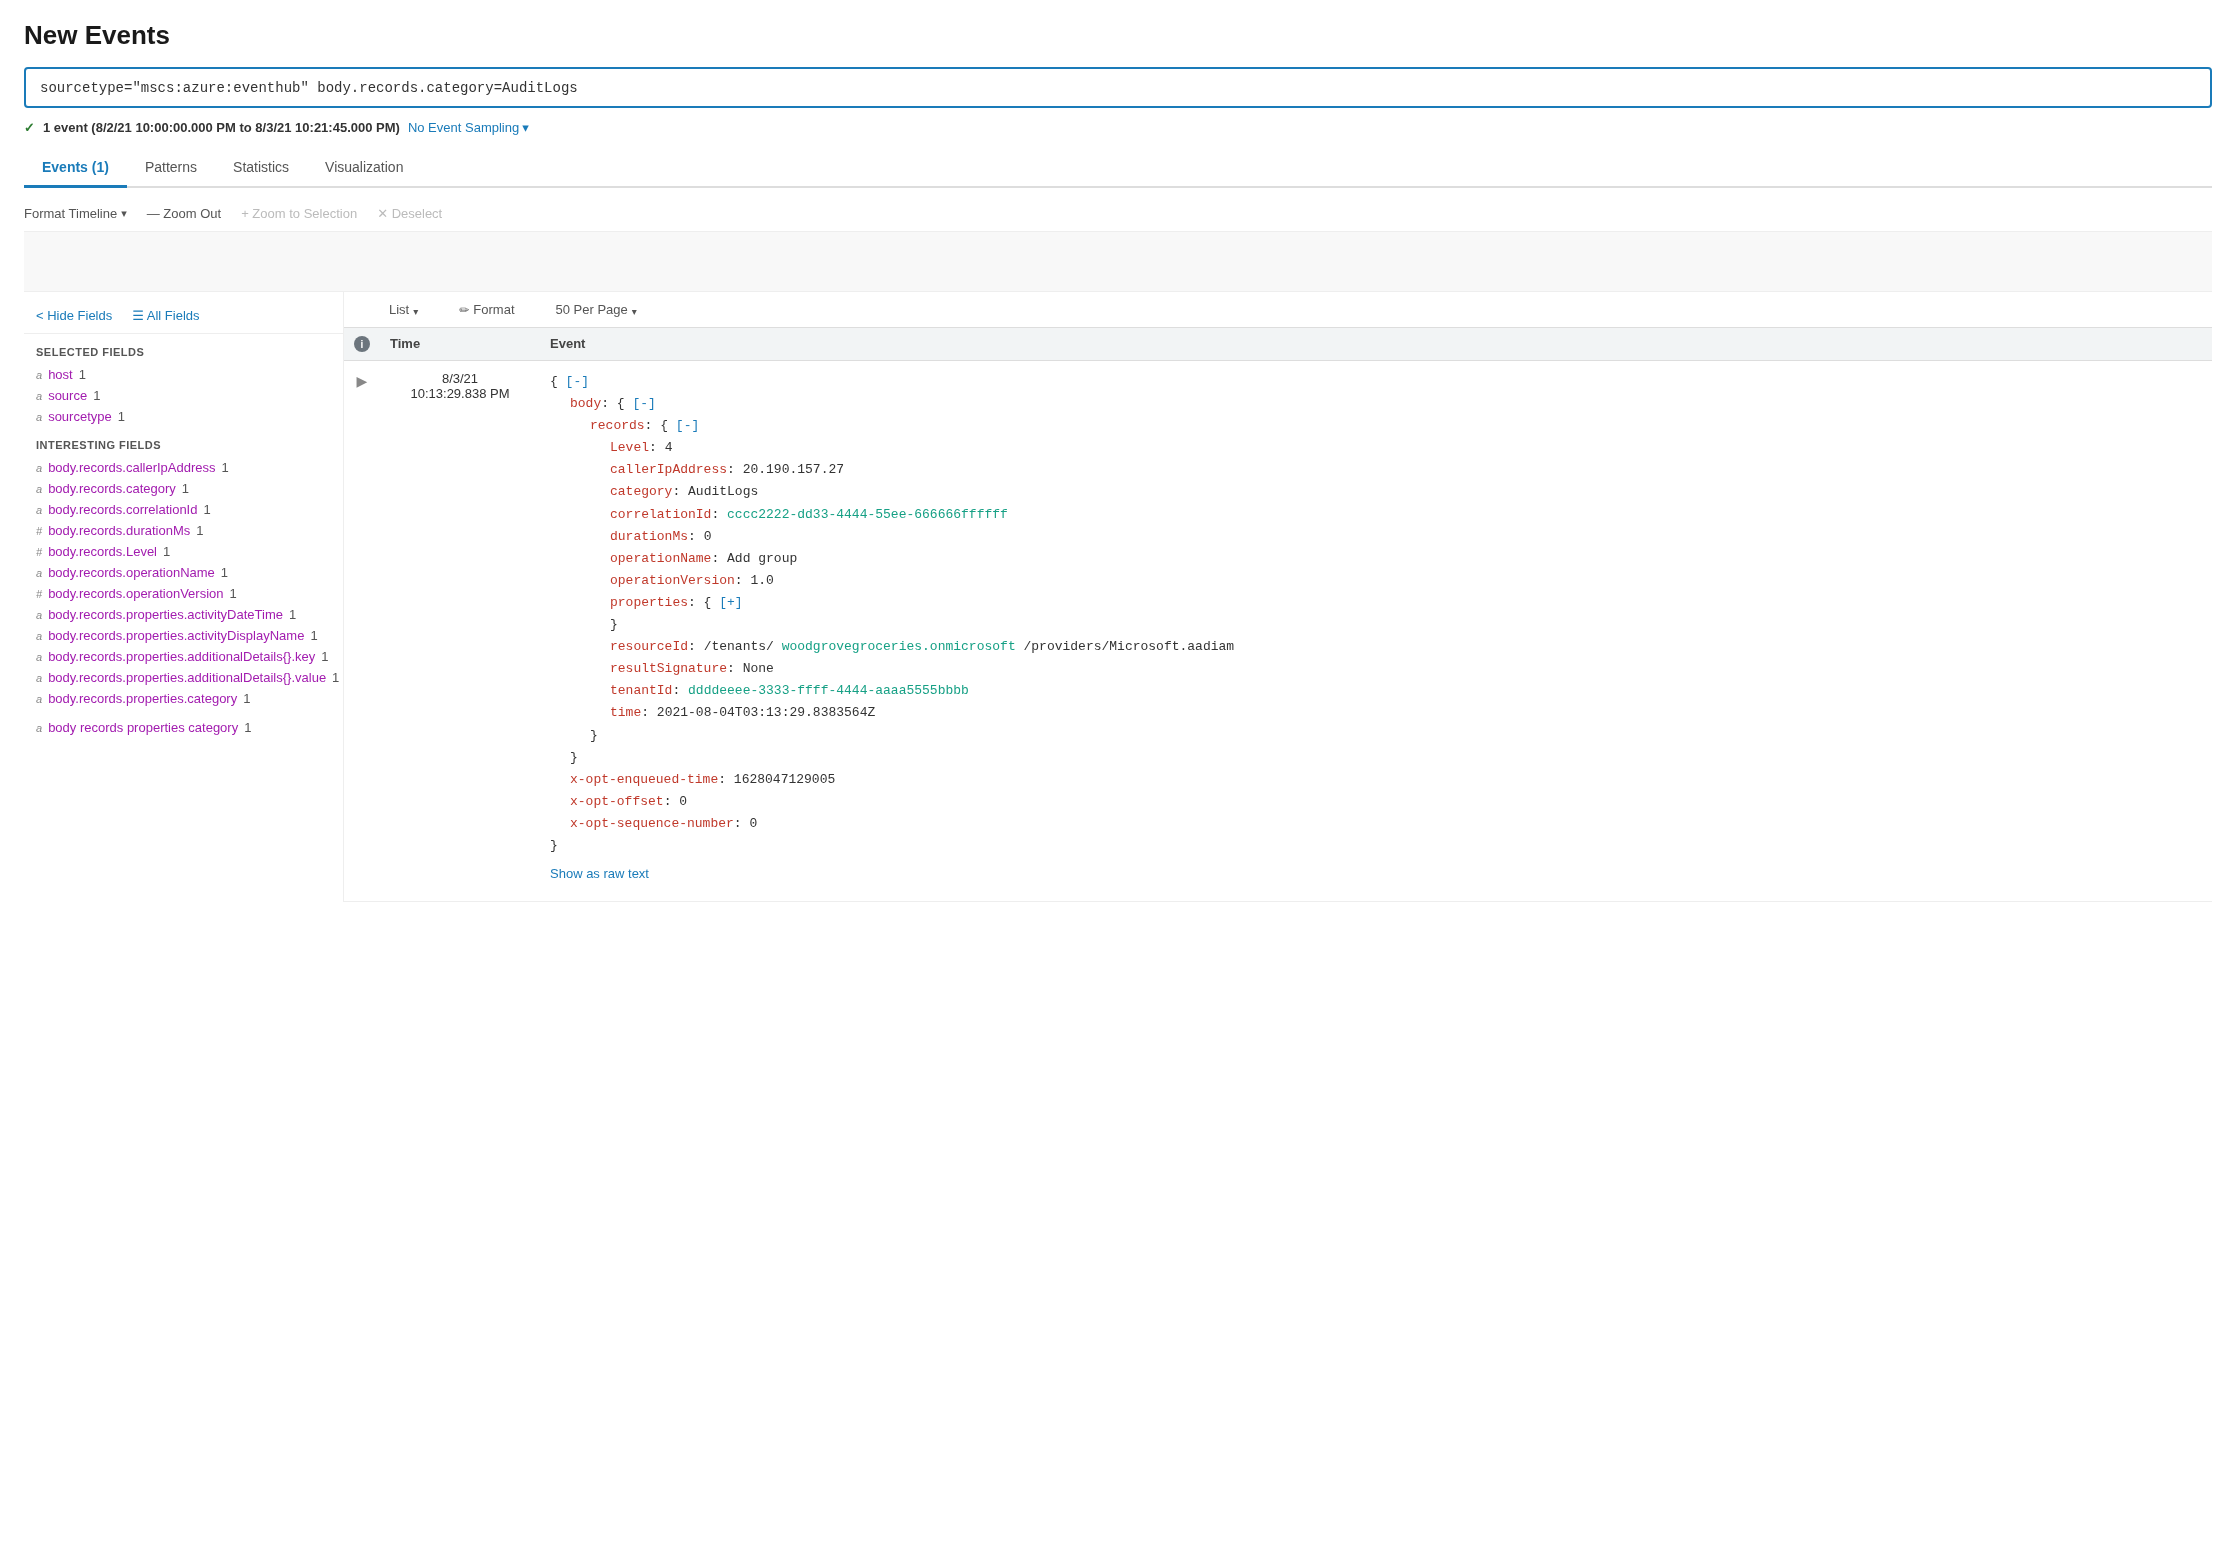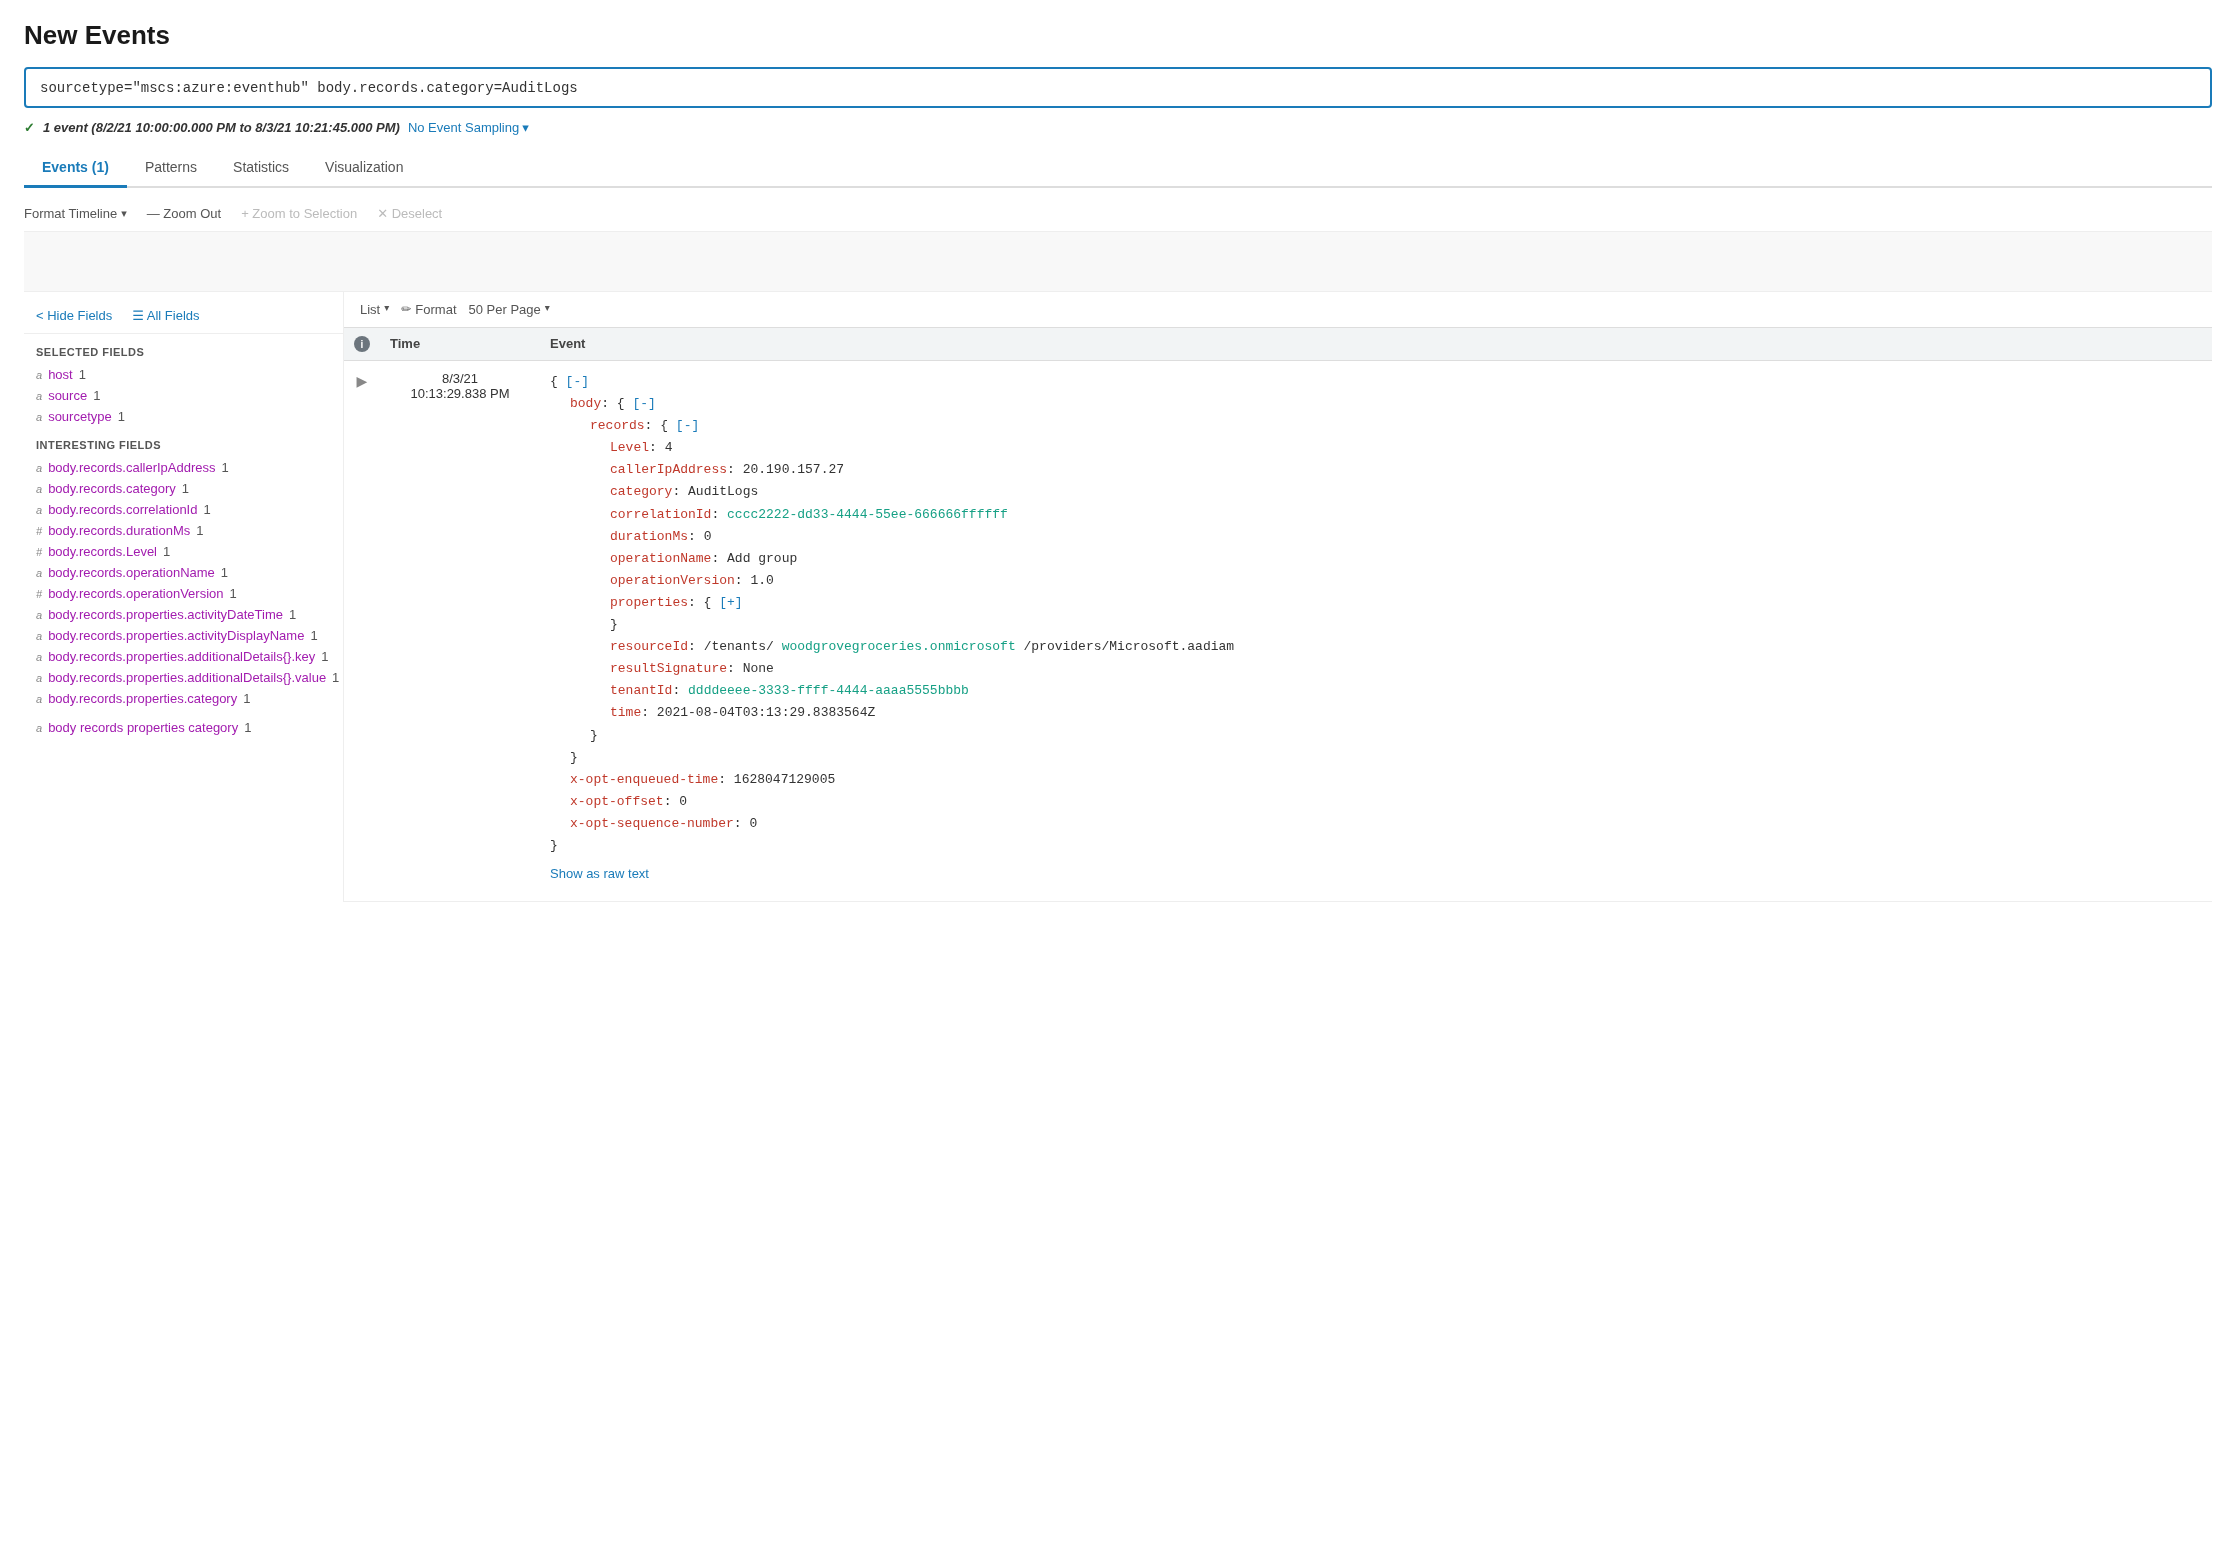--- a/index.html
+++ b/index.html
@@ -7,21 +7,21 @@
 
     .page-container { padding: 20px 24px; max-width: 100%; }
 
     .page-title { font-size: 26px; font-weight: 600; color: #1a1a1a; margin-bottom: 16px; }
 
     .search-bar-wrapper { border: 2px solid #1a7bb9; border-radius: 4px; padding: 10px 14px; background: #fff; margin-bottom: 12px; }
     .search-input { width: 100%; border: none; outline: none; font-size: 14px; color: #333; font-family: "Courier New", monospace; }
 
     .result-summary { display: flex; align-items: center; gap: 8px; font-size: 13px; color: #555; margin-bottom: 14px; }
     .result-check { color: #2e7d32; font-weight: 600; }
-    .result-count { font-weight: 600; color: #333; font-style: italic; }
+    .result-count { font-weight: 600; color: #333; }
     .event-sampling { color: #1a7bb9; cursor: pointer; display: flex; align-items: center; gap: 3px; }
 
     .tabs { display: flex; border-bottom: 2px solid #ddd; margin-bottom: 8px; }
     .tab { padding: 10px 18px; cursor: pointer; font-size: 14px; color: #555; border-bottom: 3px solid transparent; margin-bottom: -2px; }
     .tab.active { color: #1a7bb9; border-bottom-color: #1a7bb9; font-weight: 600; }
 
     .timeline-toolbar { display: flex; align-items: center; gap: 20px; padding: 10px 0; border-bottom: 1px solid #eee; }
     .timeline-btn { display: flex; align-items: center; gap: 4px; color: #555; cursor: pointer; font-size: 13px; }
     .timeline-btn.disabled { color: #bbb; cursor: default; }
     .timeline-btn .arrow { font-size: 11px; }
@@ -39,21 +39,21 @@
 
     .field-item { padding: 3px 12px; font-size: 13px; display: flex; align-items: center; gap: 4px; }
     .field-type { color: #888; font-style: italic; font-size: 11px; margin-right: 2px; }
     .field-link { color: #a21caf; cursor: pointer; }
     .field-count { color: #555; margin-left: 2px; }
 
     
     .content-area { flex: 1; overflow: hidden; }
 
     .content-toolbar { display: flex; align-items: center; gap: 12px; padding: 10px 16px; }
-    .toolbar-btn { display: flex; align-items: flex-start; gap: 4px; color: #555; cursor: pointer; font-size: 13px; }
+    .toolbar-btn { display: flex; align-items: flex-end; gap: 4px; color: #555; cursor: pointer; font-size: 13px; margin-left: 29px; }
     .toolbar-btn .caret { font-size: 10px; }
 
     .table-header { display: flex; background: #f2f4f5; border-bottom: 1px solid #ddd; border-top: 1px solid #ddd; font-size: 13px; font-weight: 600; color: #444; }
     .col-info { width: 36px; text-align: center; padding: 8px 4px; }
     .col-time { width: 160px; padding: 8px 10px; }
     .col-event { flex: 1; padding: 8px 10px; }
 
     .event-row { display: flex; border-bottom: 1px solid #eee; }
     .event-row-expander { width: 36px; text-align: center; padding: 12px 4px; color: #888; cursor: pointer; }
     .event-row-time { width: 160px; padding: 10px 10px; font-size: 13px; color: #333; text-align: center; }

